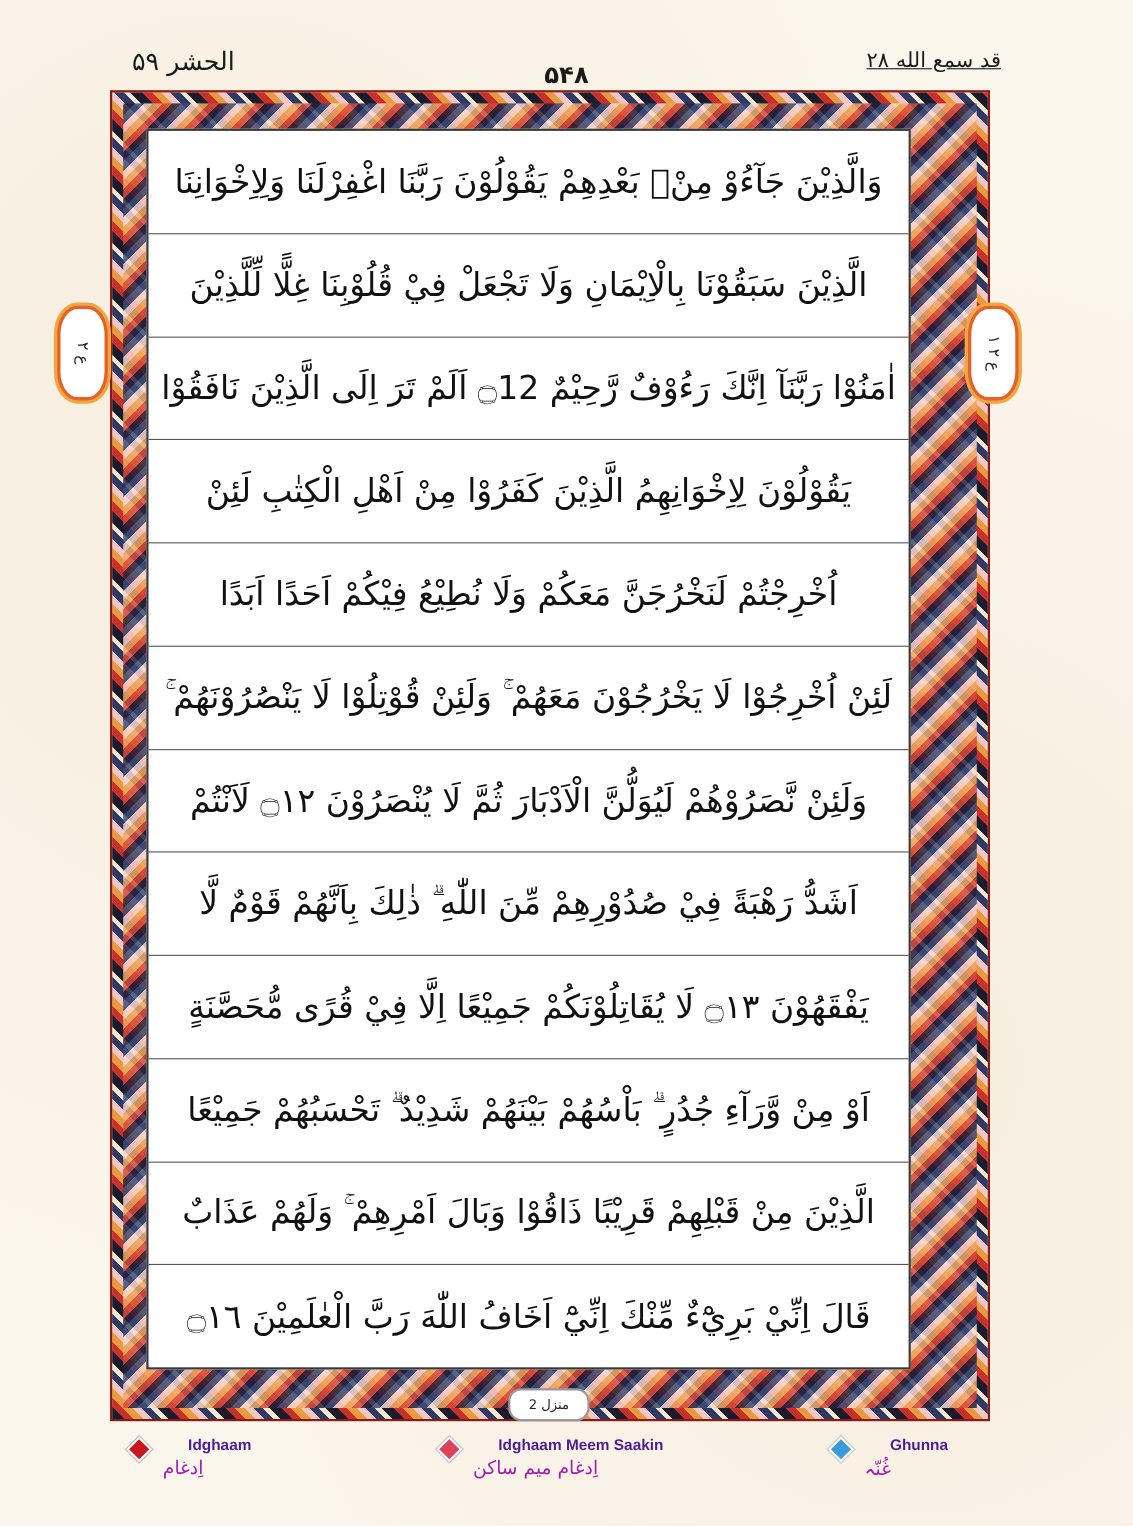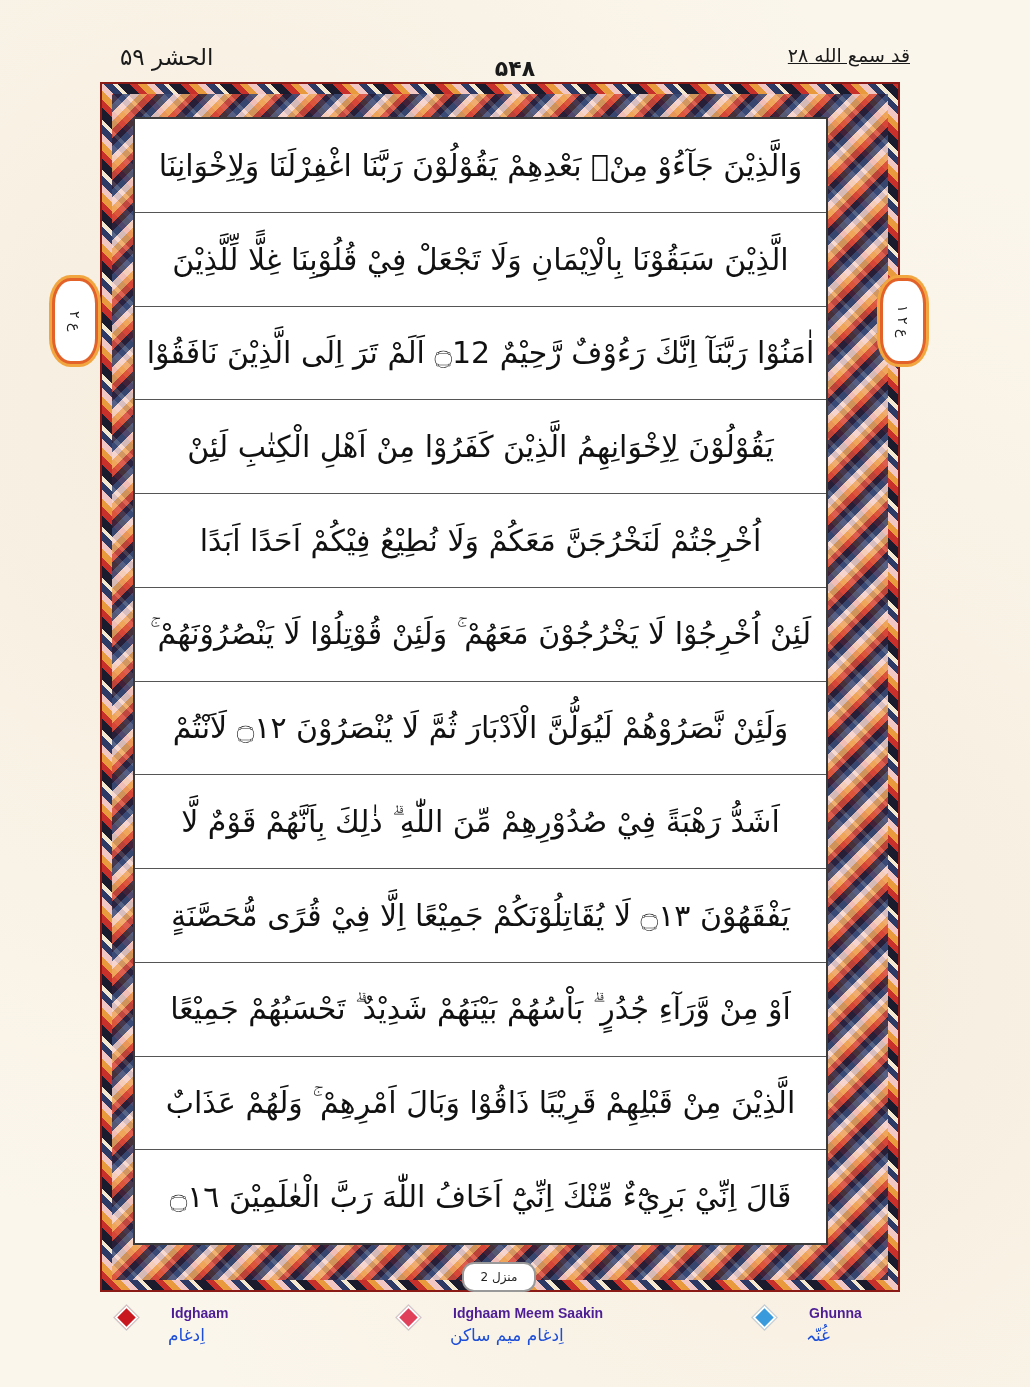--- a/index.html
+++ b/index.html
@@ -62,21 +62,21 @@
     display:flex; align-items:center; justify-content:center; font-size:12px; color:#222;
   }
 
   .legend { position:absolute; top:1305px; left:0; width:1030px; height:70px; }
   .legend-item { position:absolute; top:0; }
   .legend-item .diamond {
     position:absolute; left:0; top:4px; width:13px; height:13px; transform:rotate(45deg);
     border:2px solid #fff; box-shadow:0 0 0 1px #ccc;
   }
   .legend-item .en { position:absolute; left:26px; top:0; font-size:14px; font-weight:bold; color:#4c1d95; font-family:"Liberation Sans", sans-serif; white-space:nowrap;margin-left:27px; }
-  .legend-item .ar { position:absolute; left:30px; top:20px; font-size:17px; color:#1d4ed8; direction:rtl; white-space:nowrap;margin-left:20px; }
+  .legend-item .ar { position:absolute; left:30px; top:20px; font-size:17px; color:#a21caf; direction:rtl; white-space:nowrap; }
   #lg1 { left:118px; }
   #lg2 { left:400px; }
   #lg3 { left:756px; }
 </style>
 </head>
 <body>
 
 <div class="header">
   <span class="juz">قد سمع الله ٢٨</span>
   <span class="pnum">۵۴۸</span>

